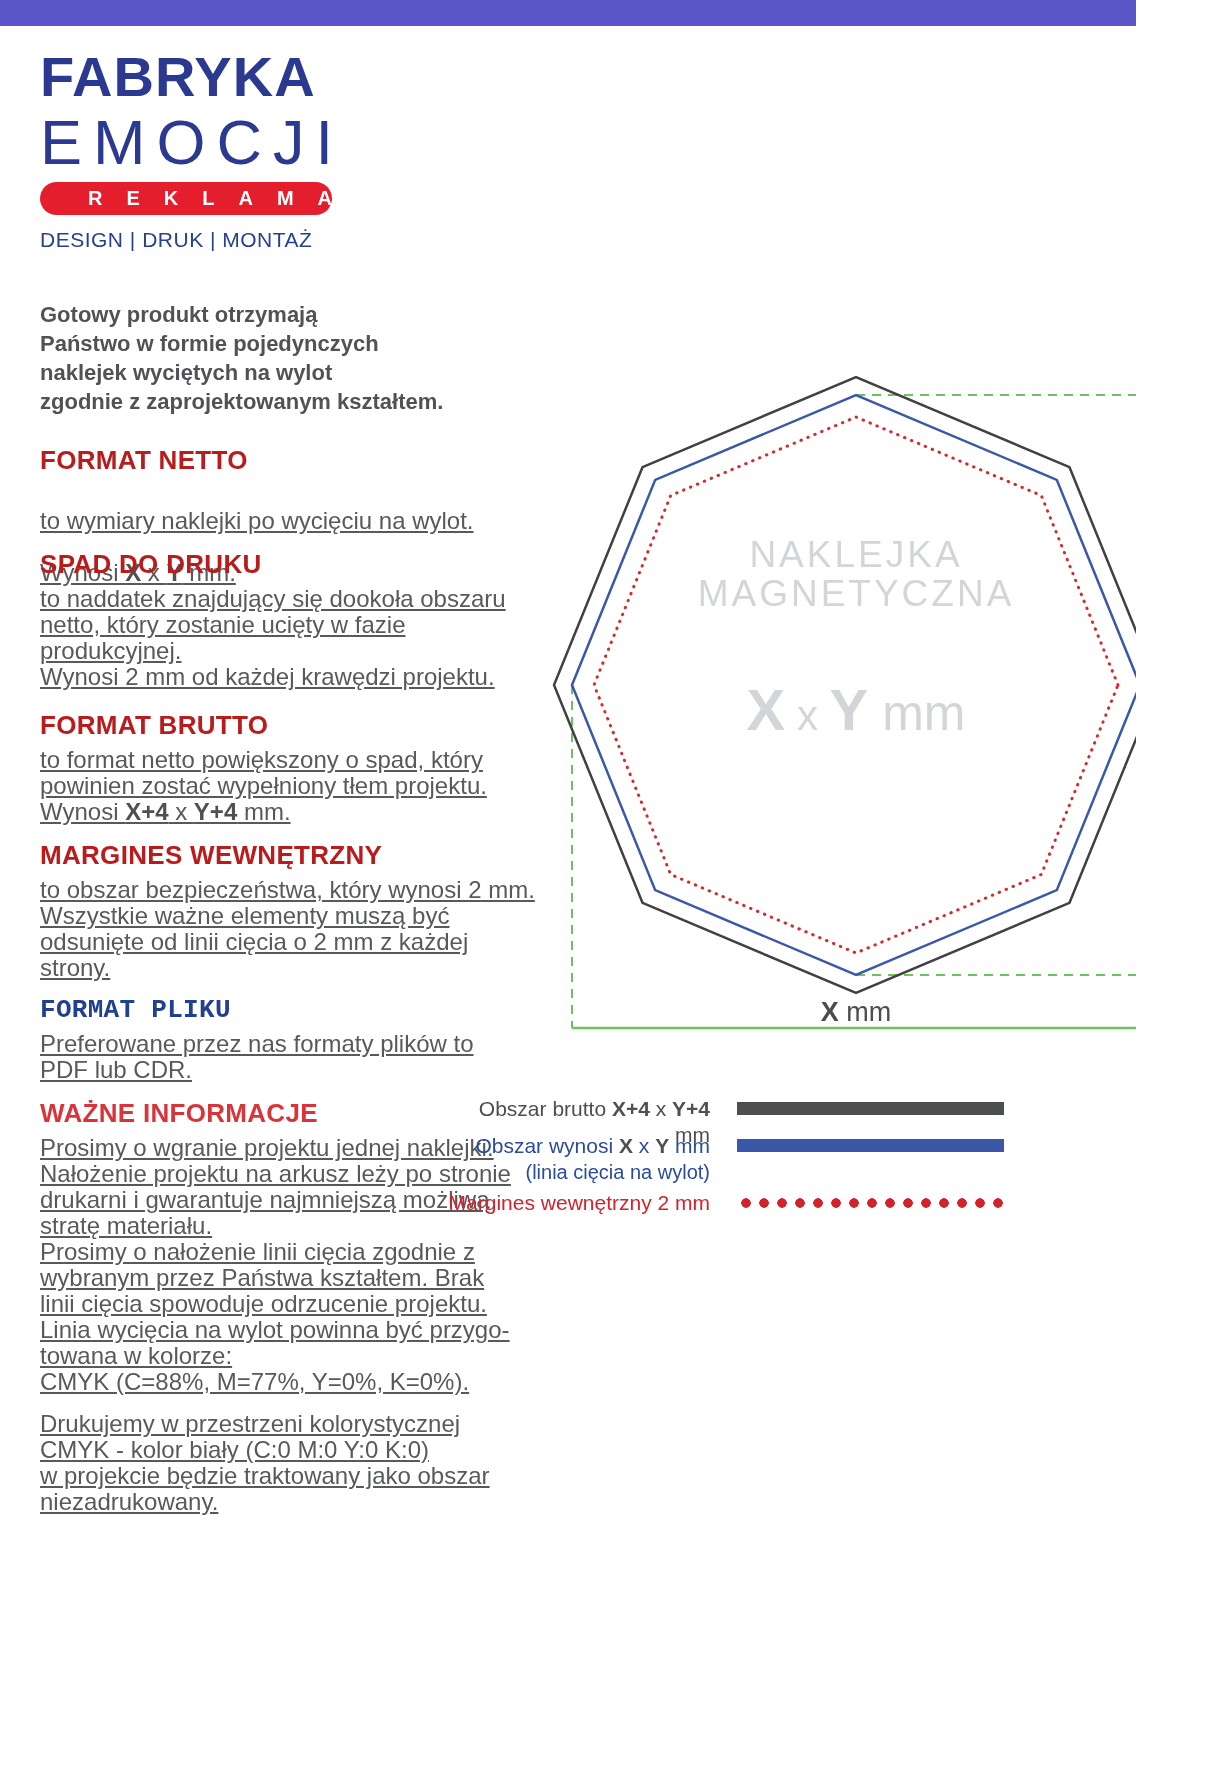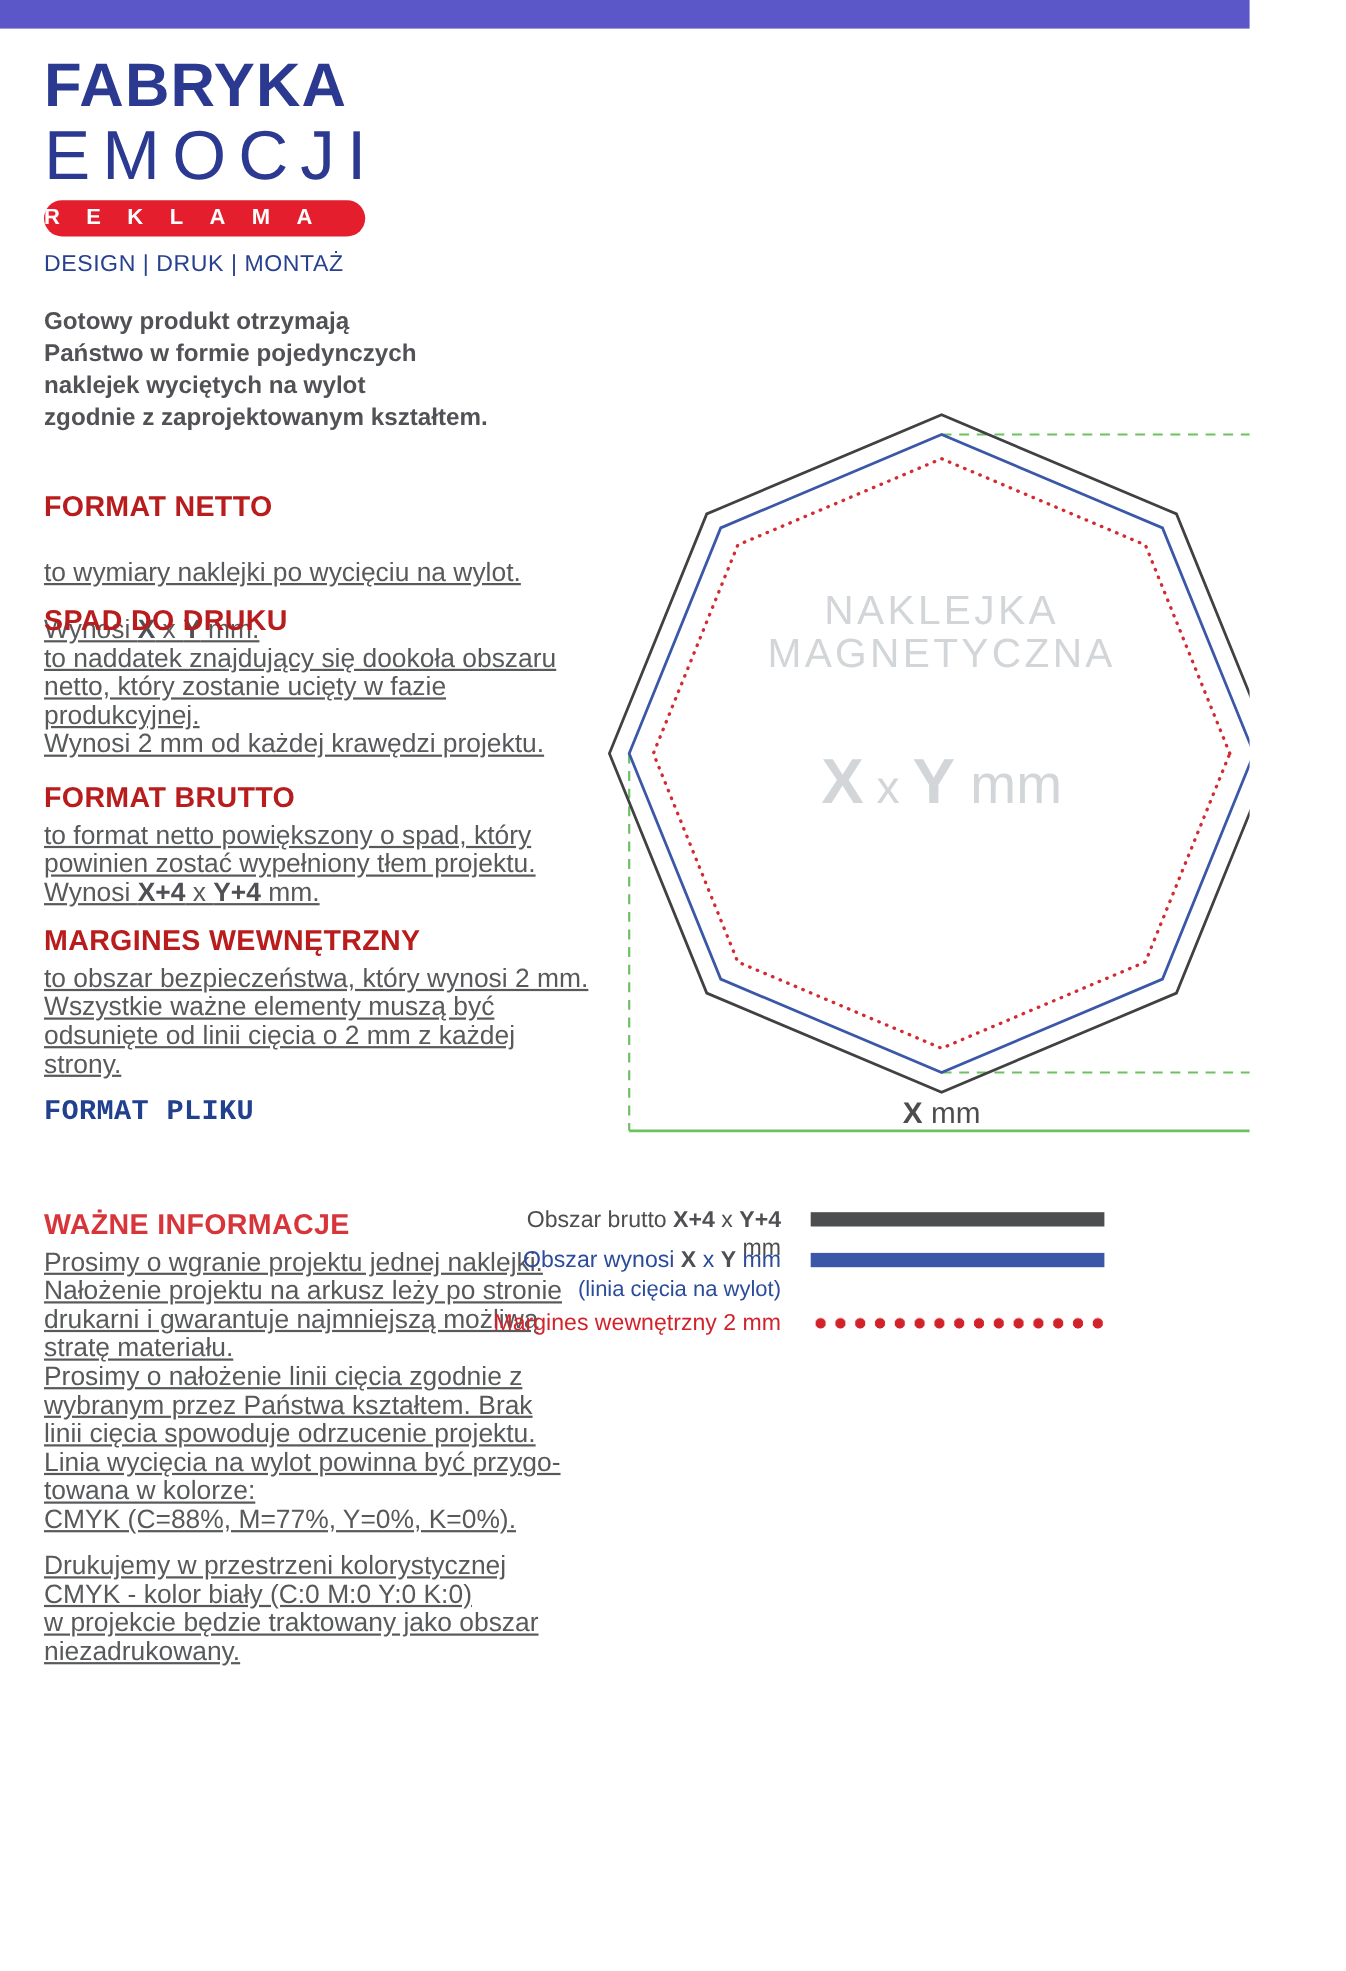--- a/index.html
+++ b/index.html
@@ -7,32 +7,32 @@
         font-family:"Liberation Sans",sans-serif;overflow:hidden;}
 
   
   .topbar{position:absolute;left:0;top:0;width:1224px;height:26px;background:#5b57c8;}
 
   
   .logo{position:absolute;left:40px;top:48px;width:292px;}
   .logo-l1{font-size:56px;font-weight:bold;color:#2b3a90;letter-spacing:1px;line-height:58px;}
   .logo-l2{font-size:63px;font-weight:normal;color:#2b3a90;letter-spacing:11px;line-height:72px;}
   .logo-badge{margin-top:4px;width:292px;height:33px;background:#e41e2d;border-radius:17px;
-              display:flex;align-items:center;justify-content:flex-start;box-sizing:border-box;}
+              display:flex;align-items:center;justify-content:flex-end;box-sizing:border-box;}
   .logo-badge span{color:#ffffff;font-size:20px;font-weight:bold;letter-spacing:24px;margin-right:-24px;}
   .logo-tagline{margin-top:13px;font-size:21px;color:#27418f;letter-spacing:0.5px;}
 
   
   .header{position:absolute;left:461px;top:53px;}
   .header-title{font-size:35px;font-weight:bold;color:#4d4d4f;line-height:40px;}
   .header-product{margin-top:30px;font-size:44px;font-weight:bold;color:#eca73e;line-height:54px;letter-spacing:1px;}
   .header-sub{margin-top:20px;font-size:36px;font-weight:bold;color:#4d4d4f;letter-spacing:1px;}
 
   
-  .intro{position:absolute;left:40px;top:277px;width:530px;font-size:22px;line-height:29px;
+  .intro{position:absolute;left:40px;top:300px;width:530px;font-size:22px;line-height:29px;
          font-weight:bold;color:#515256;white-space:pre-line;}
   .sec{position:absolute;left:40px;width:505px;}
   .sec h2{font-size:26px;font-weight:bold;margin:0 0 6px 0;letter-spacing:0.3px;}
   .h-orange{color:#b91c1c;} .h-blue{color:#21408e;font-family:Liberation Mono, monospace;} .h-red{color:#d8353b;}
   .body{font-size:24px;line-height:26px;color:#58595b;white-space:pre-line;text-decoration:underline;}
   .body2{margin-top:16px;}
   .b{font-weight:bold;color:#4f5053;}
 
   
   .diagram{position:absolute;left:480px;top:330px;width:744px;height:720px;}
@@ -105,20 +105,22 @@
   <div class="sec" style="top:840px">
     <h2 class="h-orange">MARGINES WEWNĘTRZNY</h2>
     <div class="body">to obszar bezpieczeństwa, który wynosi 2 mm.
 Wszystkie ważne elementy muszą być
 odsunięte od linii cięcia o 2 mm z każdej
 strony.</div>
   </div>
 
   <div class="sec" style="top:995px">
     <h2 class="h-blue">FORMAT PLIKU</h2>
+    <div class="body">Preferowane przez nas formaty plików to
+PDF lub CDR.</div>
   </div>
 
   <div class="sec" style="top:1098px">
     <h2 class="h-red">WAŻNE INFORMACJE</h2>
     <div class="body">Prosimy o wgranie projektu jednej naklejki.
 Nałożenie projektu na arkusz leży po stronie
 drukarni i gwarantuje najmniejszą możliwą
 stratę materiału.
 Prosimy o nałożenie linii cięcia zgodnie z
 wybranym przez Państwa kształtem. Brak

